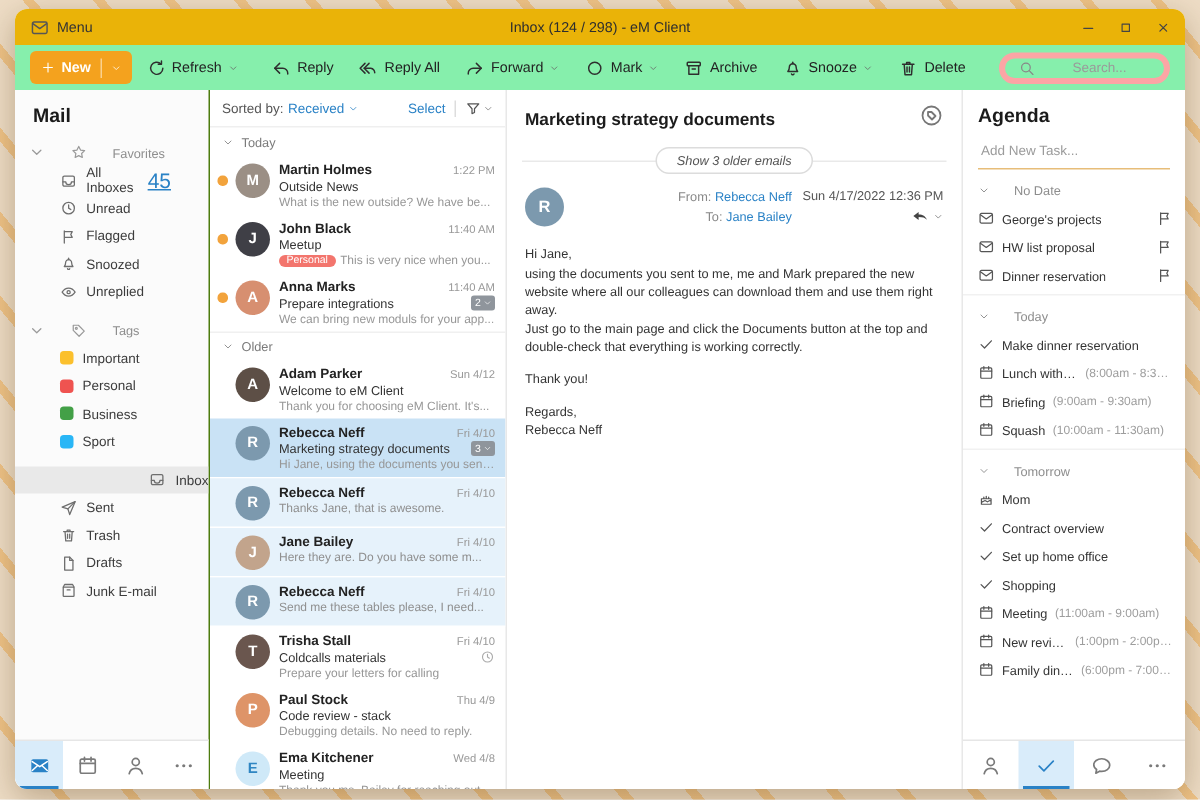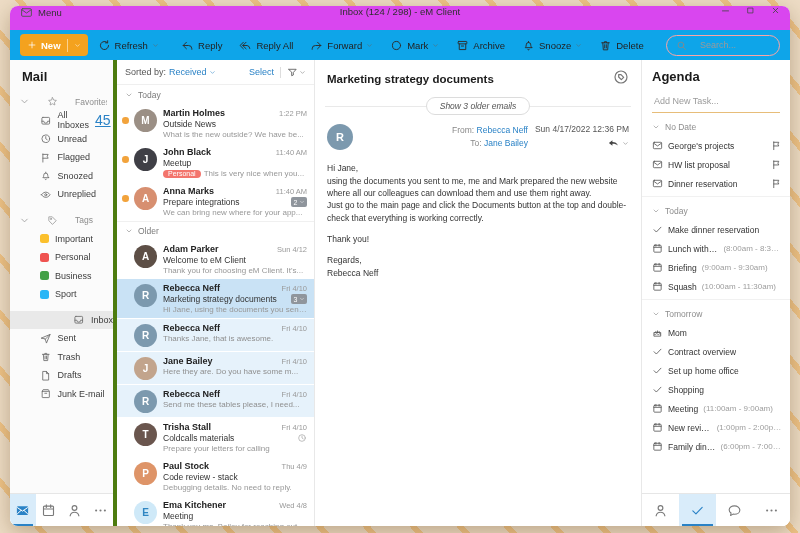--- a/index.html
+++ b/index.html
@@ -15,48 +15,48 @@
     background-image:repeating-linear-gradient(50deg,transparent 0 30px,rgba(240,164,60,.45) 30px 36px);}
   .window{position:absolute;left:10px;top:6px;right:10px;bottom:7px;background:#fff;
     border-radius:8px;box-shadow:0 6px 22px rgba(90,60,20,.35);overflow:hidden;
     display:flex;flex-direction:column;}
 
   
   .ic{display:inline-flex;width:12px;height:12px;flex:0 0 auto;}
   .ic svg{width:100%;height:100%;display:block;}
 
   
-  .titlebar{height:24px;flex:0 0 auto;display:flex;align-items:flex-start;padding:0 10px;position:relative;background:#d946ef;}
+  .titlebar{height:24px;flex:0 0 auto;display:flex;align-items:center;padding:0 10px;position:relative;background:#eab308;}
   .menu-btn{display:flex;align-items:center;gap:5px;font-size:9.5px;color:#333;z-index:1;cursor:default;}
   .menu-btn .ic{width:13px;height:13px;color:#555;}
   .win-title{position:absolute;left:0;right:0;text-align:center;font-size:9.5px;color:#2e2e2e;}
   .win-controls{margin-left:auto;display:flex;gap:16px;align-items:center;z-index:1;}
   .win-controls .ic{width:9px;height:9px;color:#444;}
 
   
-  .toolbar{height:30px;flex:0 0 auto;display:flex;align-items:center;padding:0 10px;gap:10px;background:#0ea5e9;}
+  .toolbar{height:30px;flex:0 0 auto;display:flex;align-items:center;padding:0 10px;gap:10px;background:#86efac;}
   .btn-new{display:flex;align-items:center;gap:4px;background:var(--orange);color:#fff;height:22px;
     border-radius:4px;padding:0 7px;font-size:9.5px;font-weight:700;border:none;cursor:default;}
   .btn-new .ic{width:10px;height:10px;color:#fff;}
   .btn-new .divider{width:1px;height:13px;background:rgba(255,255,255,.5);margin:0 2px;}
   .btn-new .chev{width:7px;height:7px;}
   .tb-item{display:flex;align-items:center;gap:4px;font-size:9.5px;color:#222;cursor:default;white-space:nowrap;}
   .tb-item .ic{width:13px;height:13px;color:#2e2e2e;}
   .tb-item .chev{width:7px;height:7px;color:#666;}
   .tb-center{display:flex;align-items:center;gap:17px;margin:0 auto;}
-  .search-box{display:flex;align-items:center;gap:11px;border:1px solid #fca5a5;border-radius:11px;
+  .search-box{display:flex;align-items:center;gap:23px;border:4px solid #fca5a5;border-radius:11px;
     height:21px;padding:0 9px;width:114px;flex:0 0 auto;}
   .search-box .ic{width:11px;height:11px;color:#888;}
   .search-box input{border:none;outline:none;width:100%;font-size:9px;color:#333;background:transparent;
     font-family:"Liberation Sans",sans-serif;}
   .search-box input::placeholder{color:#9a9a9a;}
 
   
   .main{flex:1;display:flex;min-height:0;}
-  .sidebar{width:107px;flex:0 0 auto;display:flex;flex-direction:column;background:#fbfbfb;border-right:4px solid #4d7c0f;}
+  .sidebar{width:130px;flex:0 0 auto;display:flex;flex-direction:column;background:#fbfbfb;border-right:1px solid #4d7c0f;}
   .side-scroll{flex:1;overflow:hidden;}
   .side-title{font-size:13px;font-weight:700;color:#1a1a1a;padding:9px 12px 8px;}
   .side-section{margin-bottom:7px;}
   .sec-head{display:flex;align-items:center;gap:17px;height:19px;padding:0 6px 0 9px;color:#8d8d8d;font-size:8.5px;}
   .sec-head .chev{width:8px;height:8px;color:#888;}
   .sec-head .ic{width:11px;height:11px;color:#9a9a9a;}
   .sec-label{white-space:nowrap;overflow:hidden;}
   .acc-avatar{width:13px;height:13px;border-radius:50%;background:#8b6f5e;flex:0 0 auto;}
   .side-item{display:flex;align-items:center;gap:6px;height:18.5px;padding-left:30px;font-size:9px;color:#3c3c3c;cursor:default;}
   .side-item .ic{width:11.5px;height:11.5px;color:#6e6e6e;}
@@ -131,21 +131,21 @@
 
   
   .agenda{width:148px;flex:0 0 auto;display:flex;flex-direction:column;background:#fff;}
   .ag-scroll{flex:1;overflow:hidden;}
   .ag-title{font-size:13px;font-weight:700;color:#1a1a1a;padding:9px 10px 6px;}
   .ag-addtask-wrap{margin:0 10px;border-bottom:1px solid #e7bd79;padding-bottom:4px;}
   .ag-addtask{border:none;outline:none;width:100%;font-size:9px;color:#333;background:transparent;
     font-family:"Liberation Sans",sans-serif;}
   .ag-addtask::placeholder{color:#9b9b9b;}
   .ag-group + .ag-group{border-top:1px solid #f1f1f1;margin-top:3px;}
-  .ag-group-head{display:flex;align-items:center;gap:5px;height:18px;margin-top:5px;padding:0 10px;color:#8d8d8d;font-size:8.5px;}
+  .ag-group-head{display:flex;align-items:center;gap:16px;height:18px;margin-top:5px;padding:0 10px;color:#8d8d8d;font-size:8.5px;}
   .ag-group-head .chev{width:8px;height:8px;color:#888;}
   .ag-item{display:flex;align-items:center;gap:5px;height:19px;padding:0 8px 0 10px;font-size:8.5px;color:#333;
     white-space:nowrap;overflow:hidden;cursor:default;}
   .ag-item .ic{width:11px;height:11px;color:#555;}
   .ag-label{flex:0 1 auto;overflow:hidden;text-overflow:ellipsis;}
   .ag-time{color:#9d9d9d;font-size:8px;overflow:hidden;text-overflow:ellipsis;}
   .ag-flag{margin-left:auto;width:9px;height:9px;color:#999;}
 </style>
 </head>
 <body>
@@ -567,21 +567,21 @@
                   </span>
                   <span class="el2">
                     <span class="esubj">Prepare integrations</span>
                     <span class="ebadge">2<i class="ic ">
                         <svg viewBox="0 0 24 24" fill="none" stroke="currentColor" stroke-width="1.8" stroke-linecap="round" stroke-linejoin="round">
                           <path d="M6 9l6 6 6-6"></path>
                         </svg>
                       </i></span>
                   </span>
                   <span class="el3">
-                    <span class="eprev">We can bring new where for your app...</span>
+                    <span class="eprev">We can bring new moduls for your app...</span>
                   </span>
                 </span>
               </div>
             </div>
             <div class="group">
               <div class="group-head">
                 <i class="ic chev">
                   <svg viewBox="0 0 24 24" fill="none" stroke="currentColor" stroke-width="1.8" stroke-linecap="round" stroke-linejoin="round">
                     <path d="M6 9l6 6 6-6"></path>
                   </svg>

